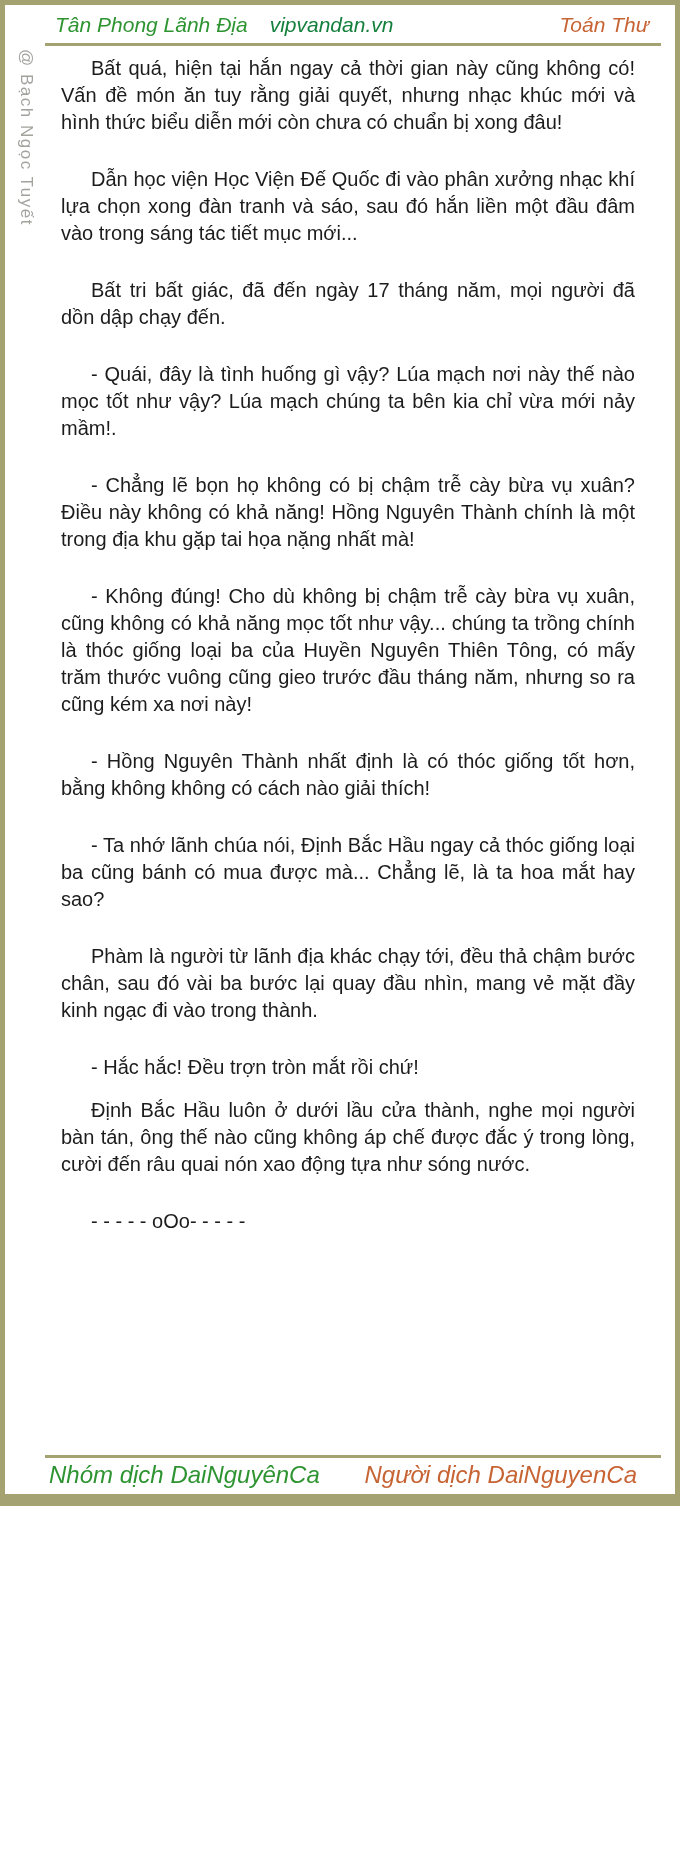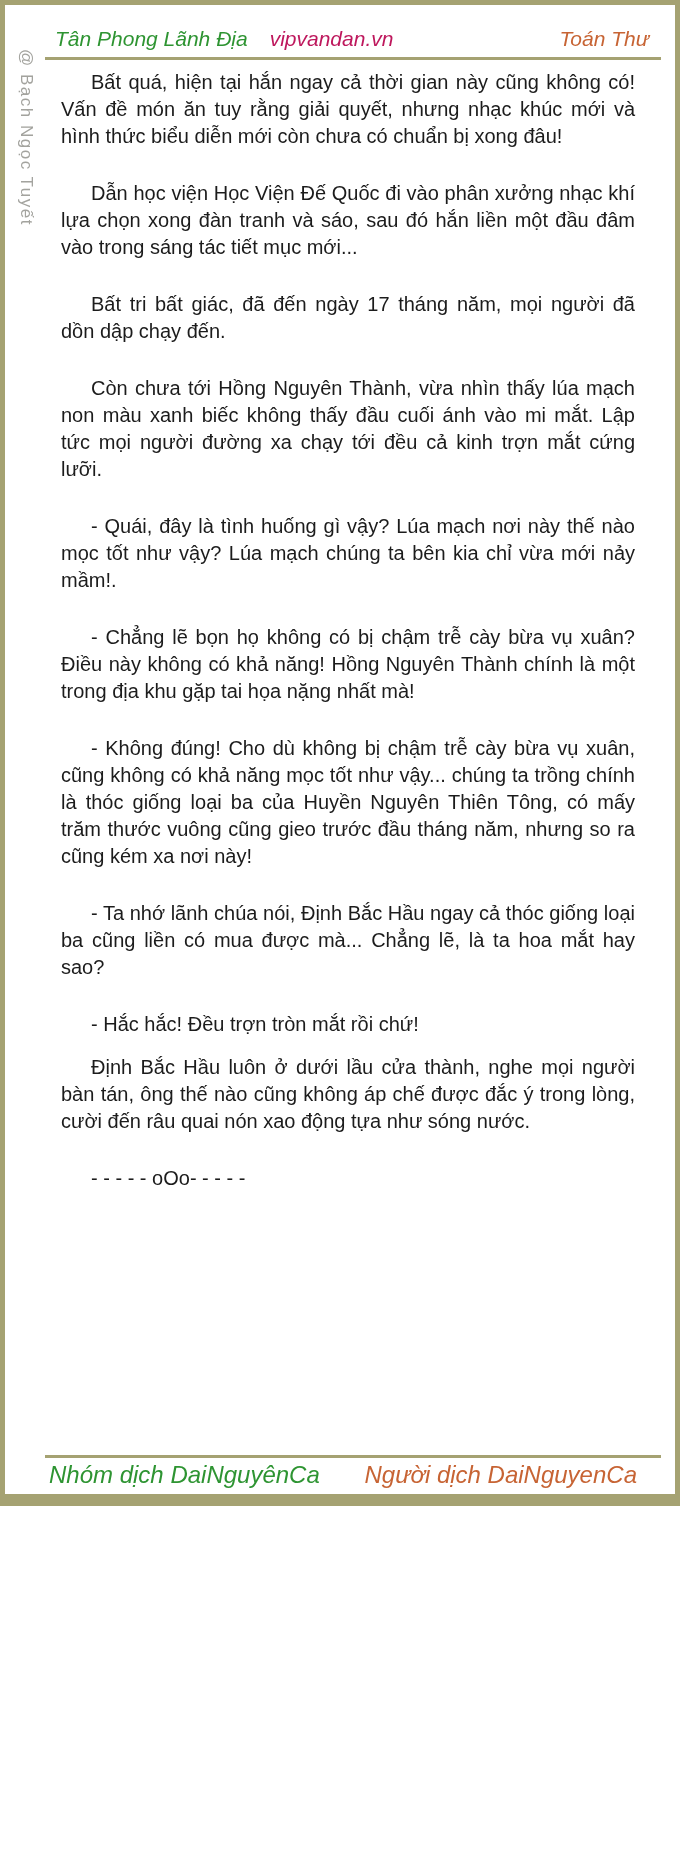--- a/index.html
+++ b/index.html
@@ -14,21 +14,21 @@
     font-family:Liberation Sans, sans-serif;
     overflow:hidden;
   }
   .hdr{
     display:flex;align-items:baseline;
     padding:7px 26px 5px 50px;
     font-style:italic;font-size:21px;line-height:26px;
     white-space:nowrap;
   }
   .green{color:#2e9432;}
-  .gray{color:#be185d;margin-top:14px;}
+  .gray{color:#15803d;}
   .orange{color:#c76434;text-align:right;}
   .site{margin-left:22px;}
   .hdr-right{margin-left:auto;}
   .rule{height:3px;background:#a5a272;margin:0 14px 0 40px;}
   main{
     padding:9px 40px 0 56px;
     color:#1c1c1c;
     font-size:20px;line-height:27px;
     text-align:justify;
   }
@@ -63,25 +63,26 @@
   </header>
 
   <div class="rule"></div>
 
   <div class="watermark">@ Bạch Ngọc Tuyết</div>
 
   <main>
       <p>Bất quá, hiện tại hắn ngay cả thời gian này cũng không có! Vấn đề món ăn tuy rằng giải quyết, nhưng nhạc khúc mới và hình thức biểu diễn mới còn chưa có chuẩn bị xong đâu!</p>
       <p>Dẫn học viện Học Viện Đế Quốc đi vào phân xưởng nhạc khí lựa chọn xong đàn tranh và sáo, sau đó hắn liền một đầu đâm vào trong sáng tác tiết mục mới...</p>
       <p>Bất tri bất giác, đã đến ngày 17 tháng năm, mọi người đã dồn dập chạy đến.</p>
-      <p>Còn chưa tới Hồng Nguyên Thành, vừa nhìn thấy lúa mạch non màu xanh biếc không thấy đầu cuối ánh vào mi mắt. Lập tức mọi người đường xa chạy tới đều cả kinh trợn mắt cứng lưỡi.</p>
       <p>- Quái, đây là tình huống gì vậy? Lúa mạch nơi này thế nào mọc tốt như vậy? Lúa mạch chúng ta bên kia chỉ vừa mới nảy mầm!.</p>
       <p>- Chẳng lẽ bọn họ không có bị chậm trễ cày bừa vụ xuân? Điều này không có khả năng! Hồng Nguyên Thành chính là một trong địa khu gặp tai họa nặng nhất mà!</p>
       <p>- Không đúng! Cho dù không bị chậm trễ cày bừa vụ xuân, cũng không có khả năng mọc tốt như vậy... chúng ta trồng chính là thóc giống loại ba của Huyền Nguyên Thiên Tông, có mấy trăm thước vuông cũng gieo trước đầu tháng năm, nhưng so ra cũng kém xa nơi này!</p>
-      <p>- Ta nhớ lãnh chúa nói, Định Bắc Hầu ngay cả thóc giống loại ba cũng liền có mua được mà... Chẳng lẽ, là ta hoa mắt hay sao?</p>
+      <p>- Hồng Nguyên Thành nhất định là có thóc giống tốt hơn, bằng không không có cách nào giải thích!</p>
+      <p>- Ta nhớ lãnh chúa nói, Định Bắc Hầu ngay cả thóc giống loại ba cũng bánh có mua được mà... Chẳng lẽ, là ta hoa mắt hay sao?</p>
+      <p>Phàm là người từ lãnh địa khác chạy tới, đều thả chậm bước chân, sau đó vài ba bước lại quay đầu nhìn, mang vẻ mặt đầy kinh ngạc đi vào trong thành.</p>
       <p>- Hắc hắc! Đều trợn tròn mắt rồi chứ!</p>
       <p class="tight">Định Bắc Hầu luôn ở dưới lầu cửa thành, nghe mọi người bàn tán, ông thế nào cũng không áp chế được đắc ý trong lòng, cười đến râu quai nón xao động tựa như sóng nước.</p>
       <p class="divider">- - - - - oOo- - - - -</p>
     </main>
 
   <footer>
     <div class="footer-rule"></div>
     <div class="footer-row">
       <span class="green">Nhóm dịch DaiNguyênCa</span>
       <span class="orange">Người dịch DaiNguyenCa</span>

